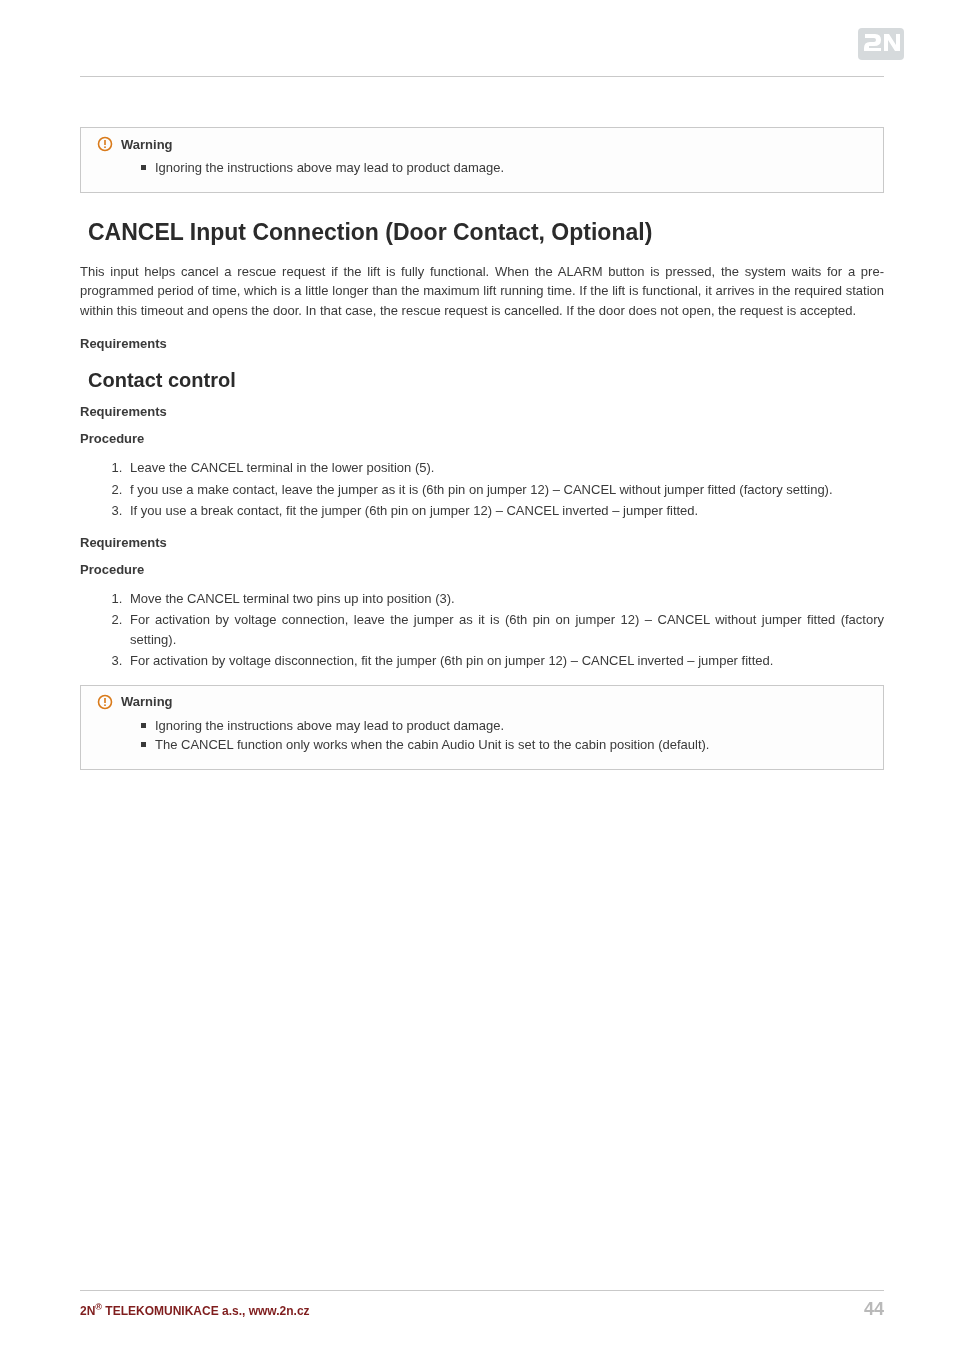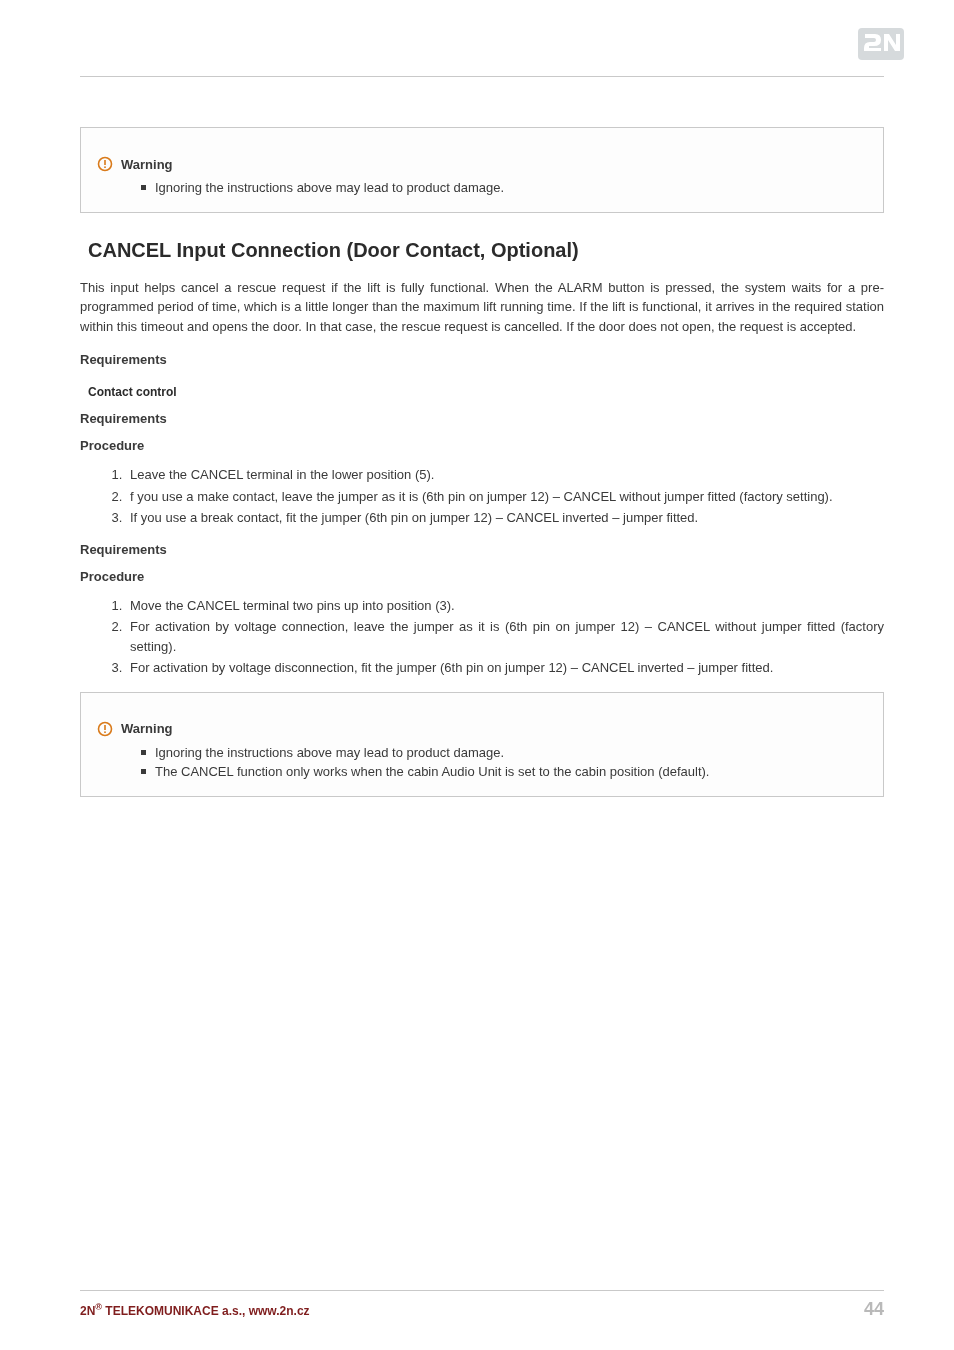--- a/index.html
+++ b/index.html
@@ -22,21 +22,21 @@
   .logo svg { display: block; }
   .hr-top {
     border: none;
     border-top: 1px solid #c9c9c9;
     margin-top: 36px;
     margin-bottom: 50px;
   }
   .callout {
     border: 1px solid #c9c9c9;
     background: #fdfdfd;
-    padding: 28px 16px 14px 16px;
+    padding: 8px 16px 14px 16px;
     margin-bottom: 26px;
   }
   .callout-head {
     display: flex;
     align-items: center;
     gap: 8px;
     margin-bottom: 6px;
   }
   .callout-head .icon {
     width: 16px; height: 16px;
@@ -63,28 +63,28 @@
     content: "";
     position: absolute;
     left: 0;
     top: 7px;
     width: 5px;
     height: 5px;
     background: #3a3a3a;
   }
   h2 {
     font-family: Arial, Helvetica, sans-serif;
-    font-size: 20px;
+    font-size: 23px;
     font-weight: bold;
     color: #2b2b2b;
     margin: 6px 0 16px 8px;
   }
   h3 {
     font-family: Arial, Helvetica, sans-serif;
-    font-size: 12px;
+    font-size: 20px;
     font-weight: bold;
     color: #2b2b2b;
     margin: 18px 0 12px 8px;
   }
   p.body {
     text-align: justify;
     line-height: 1.5;
     margin-bottom: 16px;
   }
   .strong-head {

